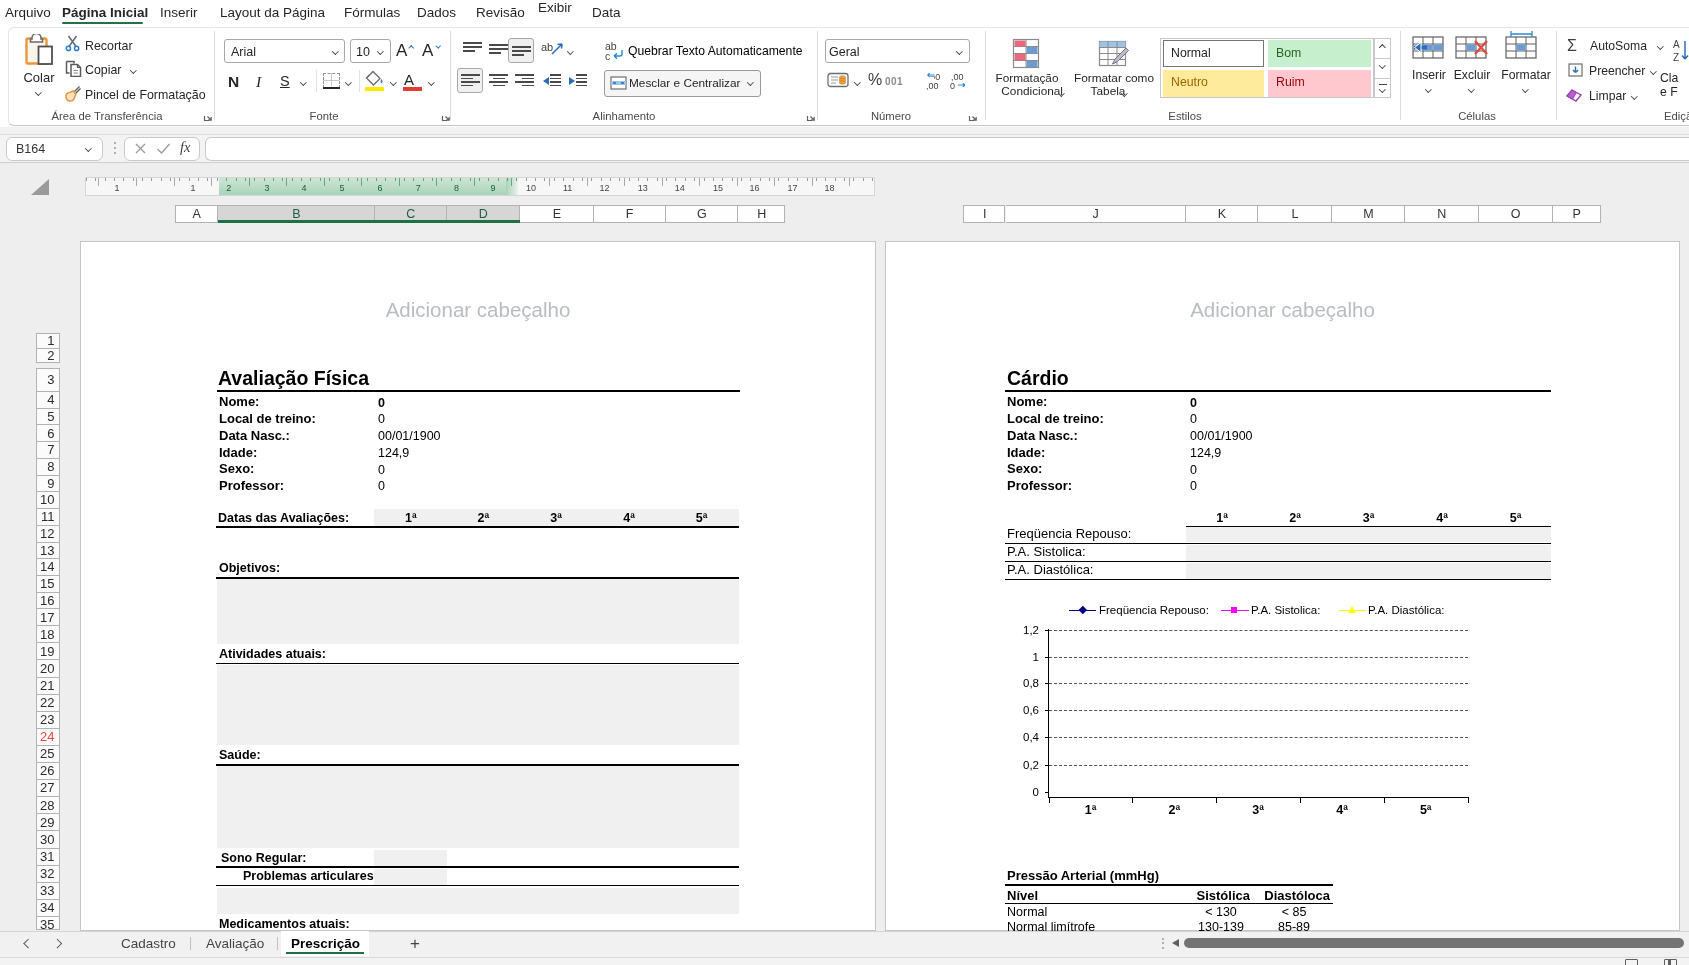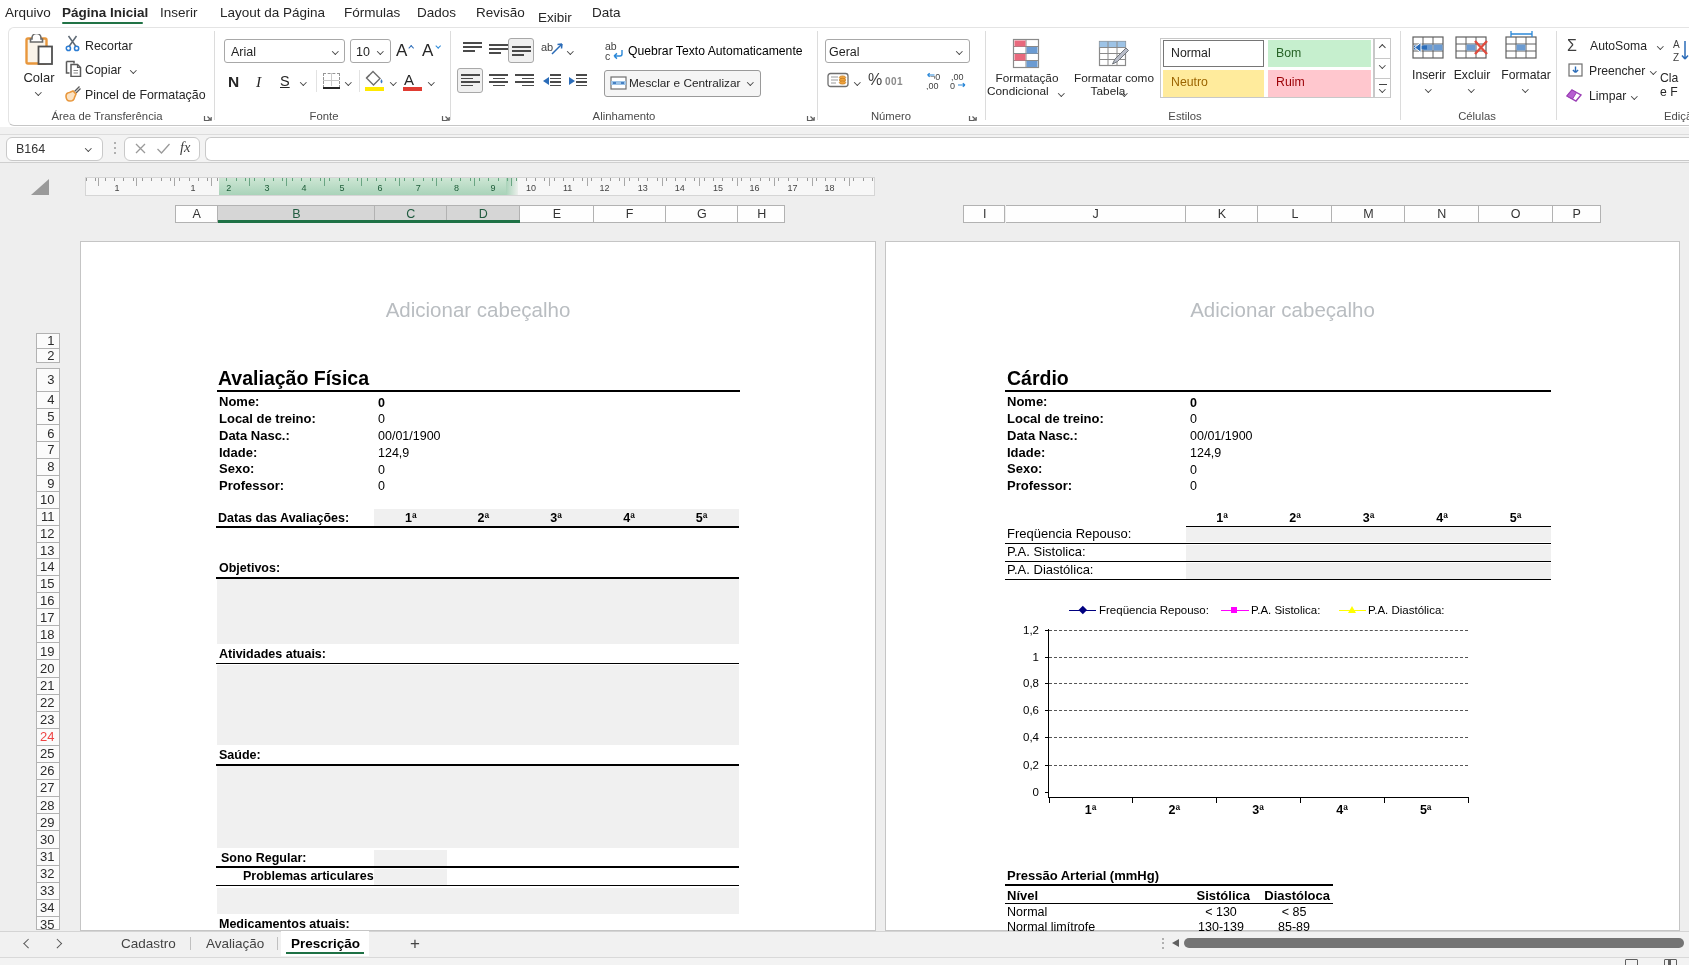--- a/index.html
+++ b/index.html
@@ -2,21 +2,21 @@
 <html><head><meta charset="utf-8"><style>*{margin:0;padding:0;box-sizing:border-box}html,body{width:1689px;height:965px;overflow:hidden;background:#fff;font-family:"Liberation Sans",sans-serif;-webkit-font-smoothing:antialiased}</style></head><body>
 <div style="position:relative;width:1689px;height:965px">
     <div style="position:absolute;left:0px;top:0px;width:1689px;height:27px;background:#fff"></div>
     <div style="position:absolute;left:5px;top:4.5px;font:400 13.5px 'Liberation Sans',sans-serif;color:#262626;white-space:nowrap;line-height:15.5px;">Arquivo</div>
     <div style="position:absolute;left:62px;top:4.5px;font:600 13.5px 'Liberation Sans',sans-serif;color:#262626;white-space:nowrap;line-height:15.5px;">Página Inicial</div>
     <div style="position:absolute;left:160px;top:4.5px;font:400 13.5px 'Liberation Sans',sans-serif;color:#262626;white-space:nowrap;line-height:15.5px;">Inserir</div>
     <div style="position:absolute;left:220px;top:4.5px;font:400 13.5px 'Liberation Sans',sans-serif;color:#262626;white-space:nowrap;line-height:15.5px;">Layout da Página</div>
     <div style="position:absolute;left:344px;top:4.5px;font:400 13.5px 'Liberation Sans',sans-serif;color:#262626;white-space:nowrap;line-height:15.5px;">Fórmulas</div>
     <div style="position:absolute;left:417px;top:4.5px;font:400 13.5px 'Liberation Sans',sans-serif;color:#262626;white-space:nowrap;line-height:15.5px;">Dados</div>
     <div style="position:absolute;left:476px;top:4.5px;font:400 13.5px 'Liberation Sans',sans-serif;color:#262626;white-space:nowrap;line-height:15.5px;">Revisão</div>
-    <div style="position:absolute;left:538px;top:10px;font:400 13.5px 'Liberation Sans',sans-serif;color:#262626;white-space:nowrap;line-height:15.5px;">Exibir</div>
+    <div style="position:absolute;left:538px;top:0;font:400 13.5px 'Liberation Sans',sans-serif;color:#262626;white-space:nowrap;line-height:15.5px;">Exibir</div>
     <div style="position:absolute;left:592px;top:4.5px;font:400 13.5px 'Liberation Sans',sans-serif;color:#262626;white-space:nowrap;line-height:15.5px;">Data</div>
     <div style="position:absolute;left:62px;top:21.5px;width:81px;height:2.6px;background:#217346;border-radius:2px"></div>
     <div style="position:absolute;left:8px;top:27px;width:1681px;height:99px;background:#fff;border-top:1px solid #e4e4e4;border-bottom:1px solid #c6c6c6;border-left:1px solid #e4e4e4;border-radius:6px 0 0 6px"></div>
     <div style="position:absolute;left:214px;top:31px;width:1px;height:89px;background:#dcdcdc"></div>
     <div style="position:absolute;left:450px;top:31px;width:1px;height:89px;background:#dcdcdc"></div>
     <div style="position:absolute;left:817px;top:31px;width:1px;height:89px;background:#dcdcdc"></div>
     <div style="position:absolute;left:985px;top:31px;width:1px;height:89px;background:#dcdcdc"></div>
     <div style="position:absolute;left:1400px;top:31px;width:1px;height:89px;background:#dcdcdc"></div>
     <div style="position:absolute;left:1556px;top:31px;width:1px;height:89px;background:#dcdcdc"></div>
     <div style="position:absolute;left:-13px;top:110px;font:400 11.3px 'Liberation Sans',sans-serif;color:#4a4a4a;white-space:nowrap;line-height:13.0px;width:240px;text-align:center">Área de Transferência</div>
@@ -180,21 +180,21 @@
     </svg>
     <svg style="position:absolute;left:1009px;top:38px" width="34" height="32" viewBox="0 0 34 32">
       <rect x="4.5" y="1.5" width="25" height="28" fill="#fff" stroke="#8a8a8a" stroke-width="1.2"></rect>
       <path d="M4.5 8.5 h25 M4.5 15.5 h25 M4.5 22.5 h25 M17 1.5 v28" stroke="#8a8a8a" stroke-width="1"></path>
       <rect x="5.5" y="2.5" width="11" height="6" fill="#e8697d"></rect>
       <rect x="17.5" y="9" width="11" height="6.5" fill="#6b9bd2"></rect>
       <rect x="5.5" y="16" width="11" height="6.5" fill="#e8697d"></rect>
       <rect x="17.5" y="23" width="11" height="6" fill="#6b9bd2"></rect>
     </svg>
     <div style="position:absolute;left:987px;top:71.5px;font:400 11.8px 'Liberation Sans',sans-serif;color:#262626;white-space:nowrap;line-height:13.6px;width:80px;text-align:center">Formatação</div>
-    <div style="position:absolute;left:987px;top:85px;font:400 11.8px 'Liberation Sans',sans-serif;color:#262626;white-space:nowrap;line-height:13.6px;width:76px;text-align:left">Condicional</div>
+    <div style="position:absolute;left:987px;top:85px;font:400 11.8px 'Liberation Sans',sans-serif;color:#262626;white-space:nowrap;line-height:13.6px;width:76px;text-align:right">Condicional</div>
     <div style="position:absolute;left:1059px;top:90.5px;width:4.6px;height:4.6px;border-right:1.4px solid #444;border-bottom:1.4px solid #444;transform:rotate(45deg)"></div>
     <svg style="position:absolute;left:1096px;top:38px" width="34" height="32" viewBox="0 0 34 32">
       <rect x="3.5" y="3.5" width="26" height="24" fill="#fff" stroke="#8a8a8a" stroke-width="1.2"></rect>
       <rect x="3.5" y="3.5" width="26" height="6" fill="#9dc3e6"></rect>
       <path d="M3.5 9.5 h26 M3.5 15.5 h26 M3.5 21.5 h26 M12 3.5 v24 M21 3.5 v24" stroke="#8a8a8a" stroke-width="1"></path>
       <path d="M30 10 L19 21 l-2.5 5 5 -2.5 L32.5 12.5 z" fill="#b9bdc9" stroke="#70767c" stroke-width="1"></path>
     </svg>
     <div style="position:absolute;left:1072px;top:71.5px;font:400 11.8px 'Liberation Sans',sans-serif;color:#262626;white-space:nowrap;line-height:13.6px;width:84px;text-align:center">Formatar como</div>
     <div style="position:absolute;left:1072px;top:85px;font:400 11.8px 'Liberation Sans',sans-serif;color:#262626;white-space:nowrap;line-height:13.6px;width:72px;text-align:center">Tabela</div>
     <div style="position:absolute;left:1122px;top:90.5px;width:4.6px;height:4.6px;border-right:1.4px solid #444;border-bottom:1.4px solid #444;transform:rotate(45deg)"></div>

